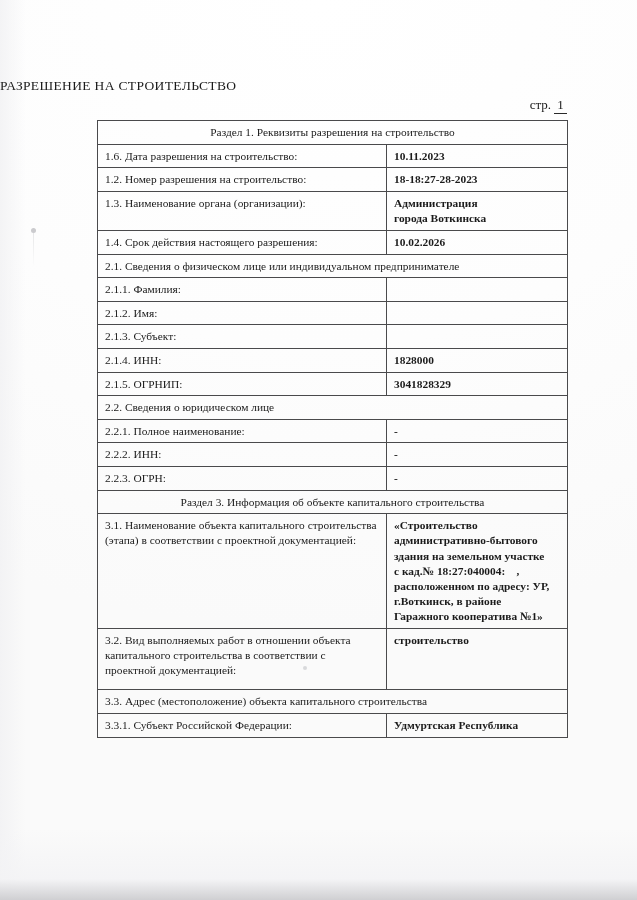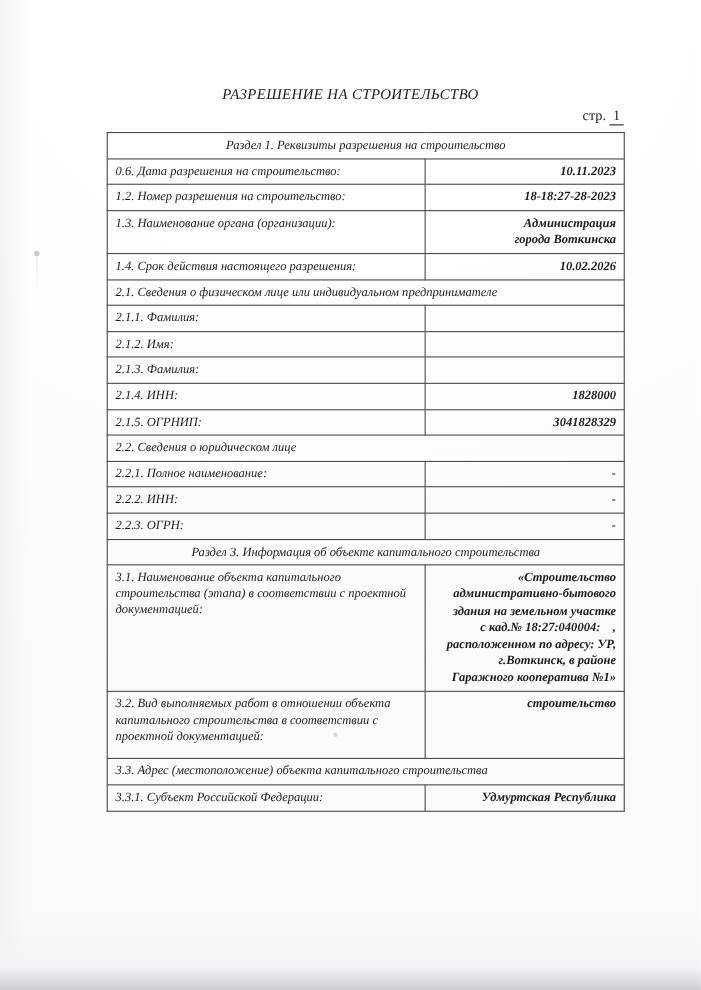--- a/index.html
+++ b/index.html
@@ -67,25 +67,23 @@
     border-radius: 50%;
     background: rgba(140,142,148,0.30);
     pointer-events: none;
   }
 
   .doc-title {
     position: absolute;
     top: 78px;
     left: 0;
     width: 100%;
-    text-align: center;
     font-size: 13.5px;
     letter-spacing: 0.35px;
     color: #1a1a1a;
-    font-style: italic;
   }
 
   .page-marker {
     position: absolute;
     top: 97px;
     left: 0;
     width: 567px;
     text-align: right;
     font-size: 13px;
     color: #1a1a1a;
@@ -101,21 +99,20 @@
 
   table.permit {
     position: absolute;
     left: 97px;
     top: 120px;
     width: 470px;
     border-collapse: collapse;
     table-layout: fixed;
     font-size: 11.4px;
     line-height: 1.28;
-    font-style: italic;
   }
   table.permit td {
     border: 1px solid #4a4a4c;
     padding: 4px 7px;
     vertical-align: top;
     background: transparent;
   }
   
   col.c-label { width: 289px; }
   col.c-value { width: 181px; }
@@ -126,21 +123,21 @@
   }
   td.subsection {
     text-align: left;
     padding: 5px 7px;
     margin-left: 44px;
   }
   td.label {
     text-align: left;
   }
   td.value {
-    text-align: right;
+    text-align: left;
     font-weight: bold;
     vertical-align: top;
     padding-top: 5px;
   }
   td.value.dash {
     vertical-align: middle;
   }
   td.value.blank {
     
   }
@@ -178,21 +175,21 @@
   <table class="permit">
     <colgroup>
       <col class="c-label">
       <col class="c-value">
     </colgroup>
     <tbody id="permit-body">
         <tr>
           <td colspan="2" class="section-head">Раздел 1. Реквизиты разрешения на строительство</td>
         </tr>
         <tr>
-          <td class="label">0.6. Дата разрешения на строительство:</td>
+          <td class="label">1.6. Дата разрешения на строительство:</td>
           <td class="value">10.11.2023</td>
         </tr>
         <tr>
           <td class="label">1.2. Номер разрешения на строительство:</td>
           <td class="value">18-18:27-28-2023</td>
         </tr>
         <tr>
           <td class="label">1.3. Наименование органа (организации):</td>
           <td class="value">
             <span class="value-lines">
@@ -210,21 +207,21 @@
         </tr>
         <tr>
           <td class="label">2.1.1. Фамилия:</td>
           <td class="value blank"></td>
         </tr>
         <tr>
           <td class="label">2.1.2. Имя:</td>
           <td class="value blank"></td>
         </tr>
         <tr>
-          <td class="label">2.1.3. Фамилия:</td>
+          <td class="label">2.1.3. Субъект:</td>
           <td class="value blank"></td>
         </tr>
         <tr>
           <td class="label">2.1.4. ИНН:</td>
           <td class="value">1828000</td>
         </tr>
         <tr>
           <td class="label">2.1.5. ОГРНИП:</td>
           <td class="value">3041828329</td>
         </tr>

